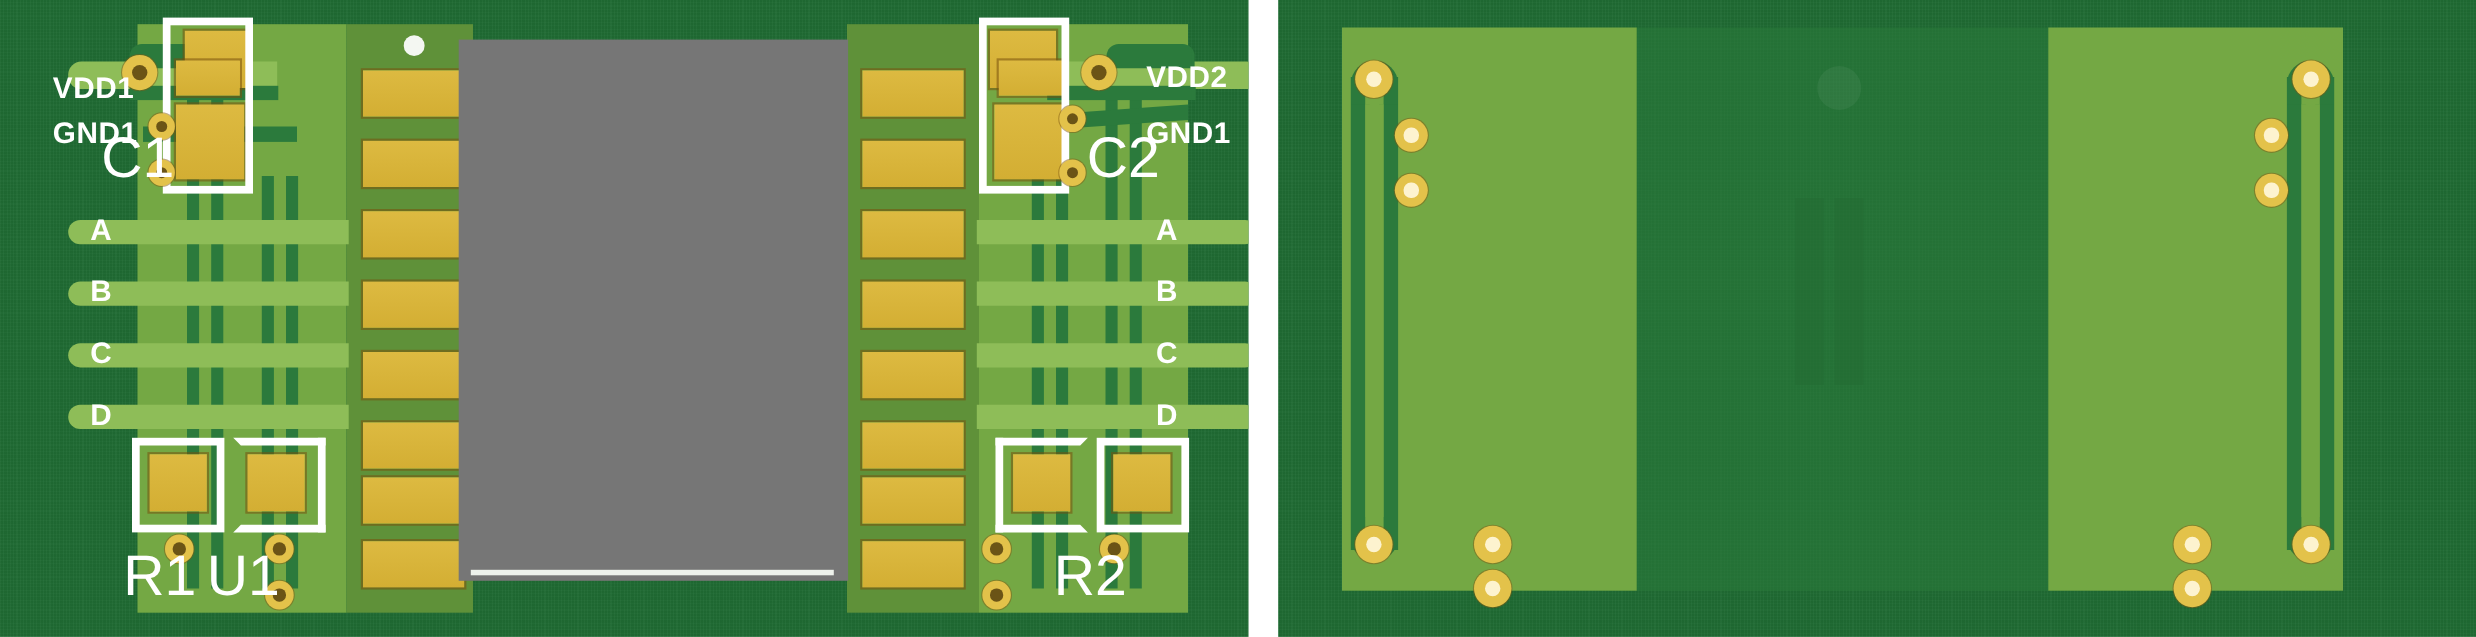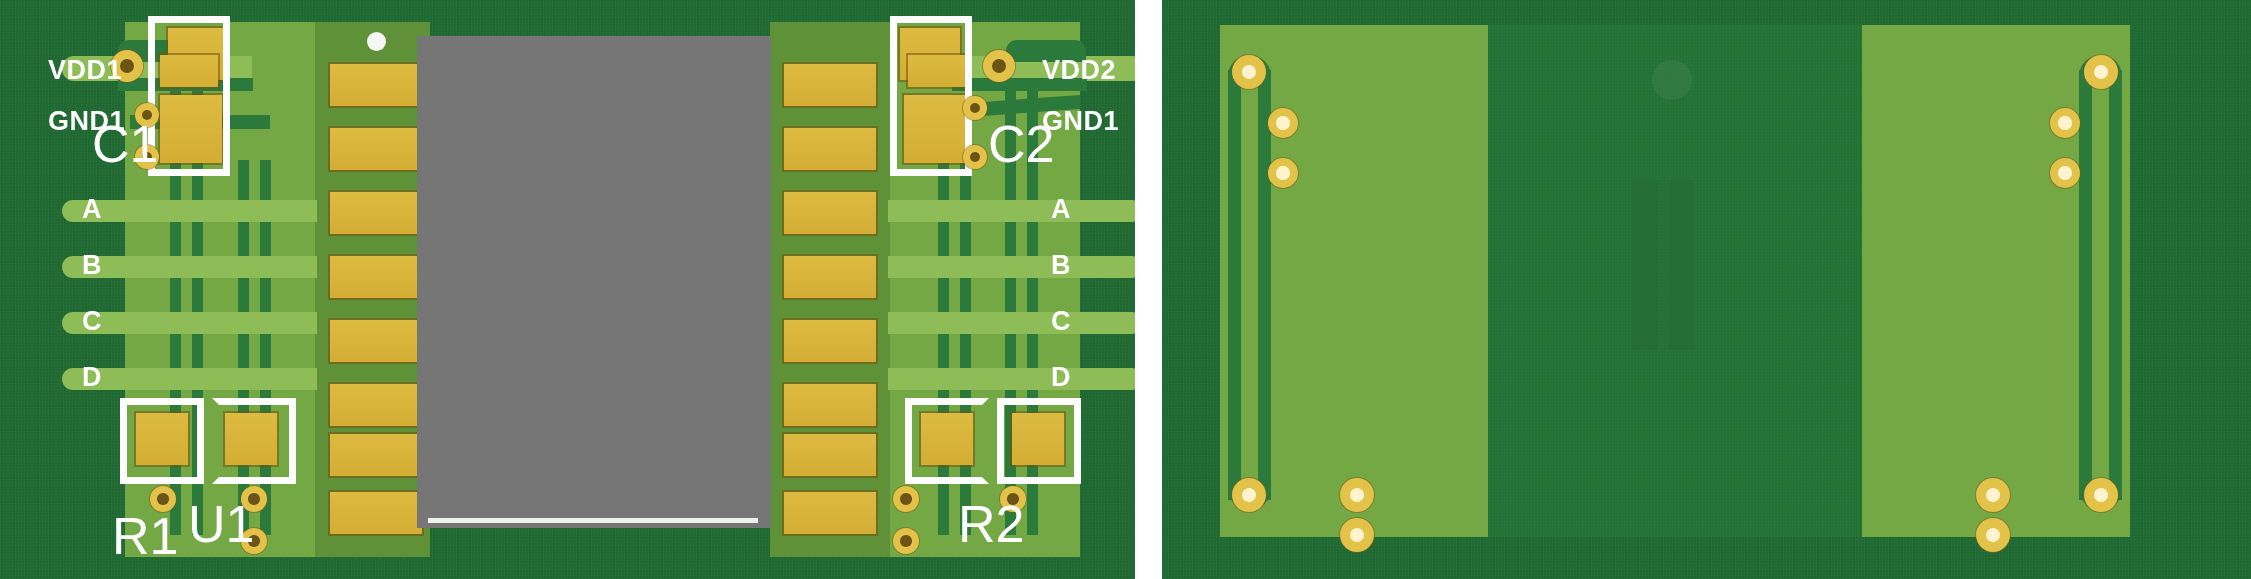--- a/index.html
+++ b/index.html
@@ -189,21 +189,21 @@
     <div class="via" style="left:983px; top:50px; width:32px; height:32px;"></div>
     <div class="lbl ref" style="left:988px; top:118px;">C2</div>
 
     <div class="pad smd" style="left:136px; top:413px; width:52px; height:52px;"></div>
     <div class="silk-box" style="left:120px; top:398px; width:84px; height:86px;"></div>
     <div class="pad smd" style="left:225px; top:413px; width:52px; height:52px;"></div>
     <div class="silk-box open-left" style="left:212px; top:398px; width:84px; height:86px;"></div>
     <div class="via" style="left:150px; top:486px; width:26px; height:26px;"></div>
     <div class="via" style="left:241px; top:486px; width:26px; height:26px;"></div>
     <div class="via" style="left:241px; top:528px; width:26px; height:26px;"></div>
-    <div class="lbl ref" style="left:112px; top:510px;">R1</div>
+    <div class="lbl ref" style="left:112px; top:498px;">R1</div>
     <div class="lbl ref" style="left:188px; top:498px;">U1</div>
 
     <div class="pad smd" style="left:921px; top:413px; width:52px; height:52px;"></div>
     <div class="silk-box open-right" style="left:905px; top:398px; width:84px; height:86px;"></div>
     <div class="pad smd" style="left:1012px; top:413px; width:52px; height:52px;"></div>
     <div class="silk-box" style="left:997px; top:398px; width:84px; height:86px;"></div>
     <div class="via" style="left:893px; top:486px; width:26px; height:26px;"></div>
     <div class="via" style="left:893px; top:528px; width:26px; height:26px;"></div>
     <div class="via" style="left:1000px; top:486px; width:26px; height:26px;"></div>
     <div class="lbl ref" style="left:958px; top:498px;">R2</div>
@@ -223,21 +223,21 @@
     <div class="pad smd" style="left:784px; top:256px; width:92px; height:42px;"></div>
     <div class="pad smd" style="left:784px; top:320px; width:92px; height:42px;"></div>
     <div class="pad smd" style="left:784px; top:384px; width:92px; height:42px;"></div>
     <div class="pad smd" style="left:784px; top:434px; width:92px; height:42px;"></div>
     <div class="pad smd" style="left:784px; top:492px; width:92px; height:42px;"></div>
 
     <div class="chip" style="left:417px; top:36px; width:354px; height:492px;"></div>
     <div class="silk-line" style="left:428px; top:518px; width:330px;"></div>
     <div class="silk-dot" style="left:367px; top:32px;"></div>
 
-    <div class="lbl pin" style="left:48px;  top:57px;">VDD1</div>
+    <div class="lbl pin" style="left:48px;  top:67px;">VDD1</div>
     <div class="lbl pin" style="left:48px;  top:108px;">GND1</div>
     <div class="lbl pin" style="left:82px;  top:196px;">A</div>
     <div class="lbl pin" style="left:82px;  top:252px;">B</div>
     <div class="lbl pin" style="left:82px;  top:308px;">C</div>
     <div class="lbl pin" style="left:82px;  top:364px;">D</div>
 
     <div class="lbl pin" style="left:1042px; top:57px;">VDD2</div>
     <div class="lbl pin" style="left:1042px; top:108px;">GND1</div>
     <div class="lbl pin" style="left:1051px; top:196px;">A</div>
     <div class="lbl pin" style="left:1051px; top:252px;">B</div>

